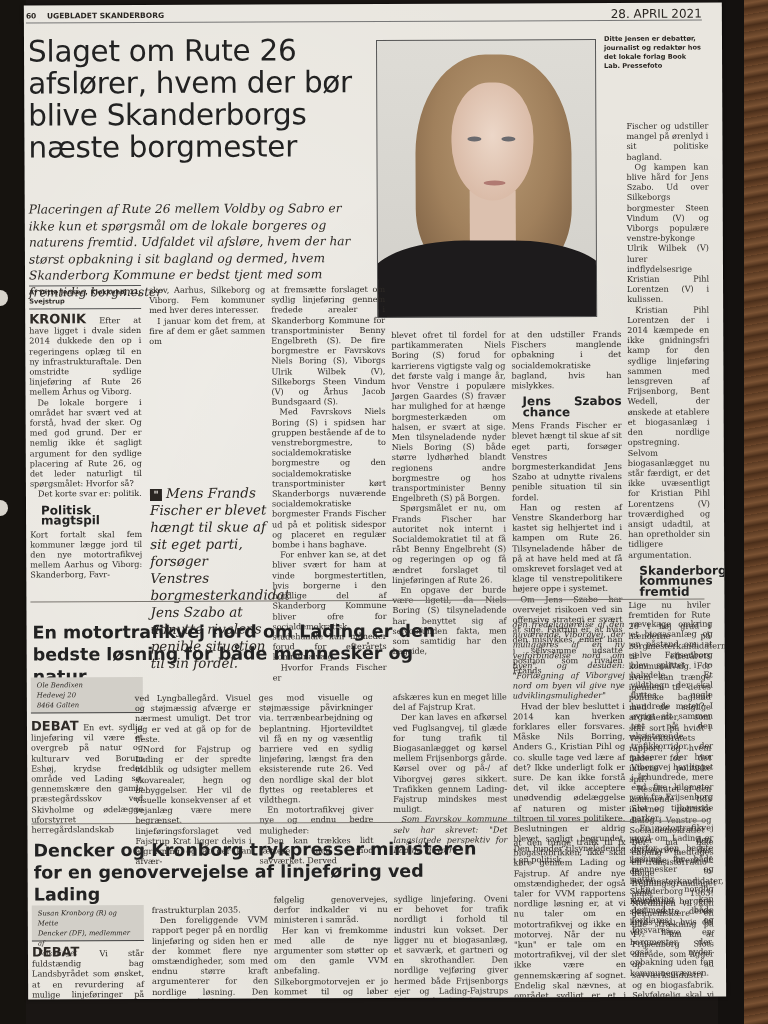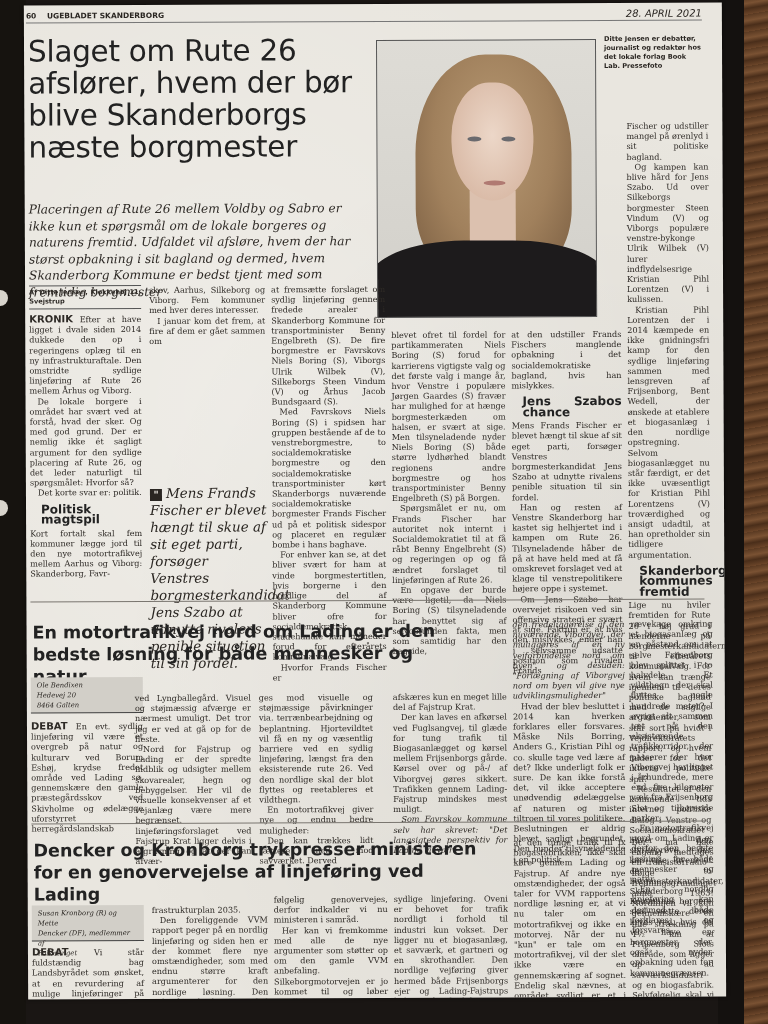--- a/index.html
+++ b/index.html
@@ -28,21 +28,21 @@
     transform: rotate(-0.25deg);
     overflow: hidden;
   }
   .masthead {
     position: absolute; left: 2px; right: 20px; top: 4px; height: 14px;
     border-bottom: 1px solid #777;
     font-family: "DejaVu Sans", sans-serif; font-size: 7.5px; font-weight: bold;
     display: flex; justify-content: space-between; align-items: center;
   }
   .masthead .left span { margin-right: 8px; }
-  .masthead .right { font-weight: normal; font-size: 10px; font-style: italic; }
+  .masthead .right { font-weight: normal; font-size: 12px; }
 
   .h1 {
     position: absolute; left: 4px; top: 30px; width: 340px;
     font-family: "DejaVu Sans", sans-serif; font-size: 29.5px; line-height: 32px;
     font-weight: normal; color: #222; letter-spacing: -0.3px;
   }
   .lead {
     position: absolute; left: 4px; top: 196px; width: 340px;
     font-style: italic; font-size: 12.2px; line-height: 16.5px; color: #2e2a26;
   }
@@ -70,21 +70,21 @@
   }
   .caption {
     position: absolute; left: 580px; top: 32px; width: 100px;
     font-family: "DejaVu Sans", sans-serif; font-size: 6.6px; line-height: 9px; font-weight: bold;
   }
   .col {
     position: absolute; font-size: 8.1px; line-height: 10.2px; text-align: justify; hyphens: auto; color: #2e2a26;
   }
   .col p { text-indent: 8px; }
   .col p.noindent { text-indent: 0; }
-  .kicker { font-family: "DejaVu Sans", sans-serif; font-weight: bold; font-size: 10px; }
+  .kicker { font-family: "DejaVu Sans", sans-serif; font-weight: bold; font-size: 13px; }
   .subhead {
     font-family: "DejaVu Sans", sans-serif; font-weight: bold; font-size: 12px; line-height: 10.5px;
     margin: 6px 0 3px 11px; color: #222;
   }
   .byline {
     font-family: "DejaVu Sans", sans-serif; font-size: 6.6px; font-weight: bold; line-height: 9px;
     border-top: 1px solid #555; border-bottom: 1px solid #555; padding: 2px 0; margin-bottom: 5px;
   }
   .pull {
     position: absolute; left: 124px; top: 480px; width: 120px;

